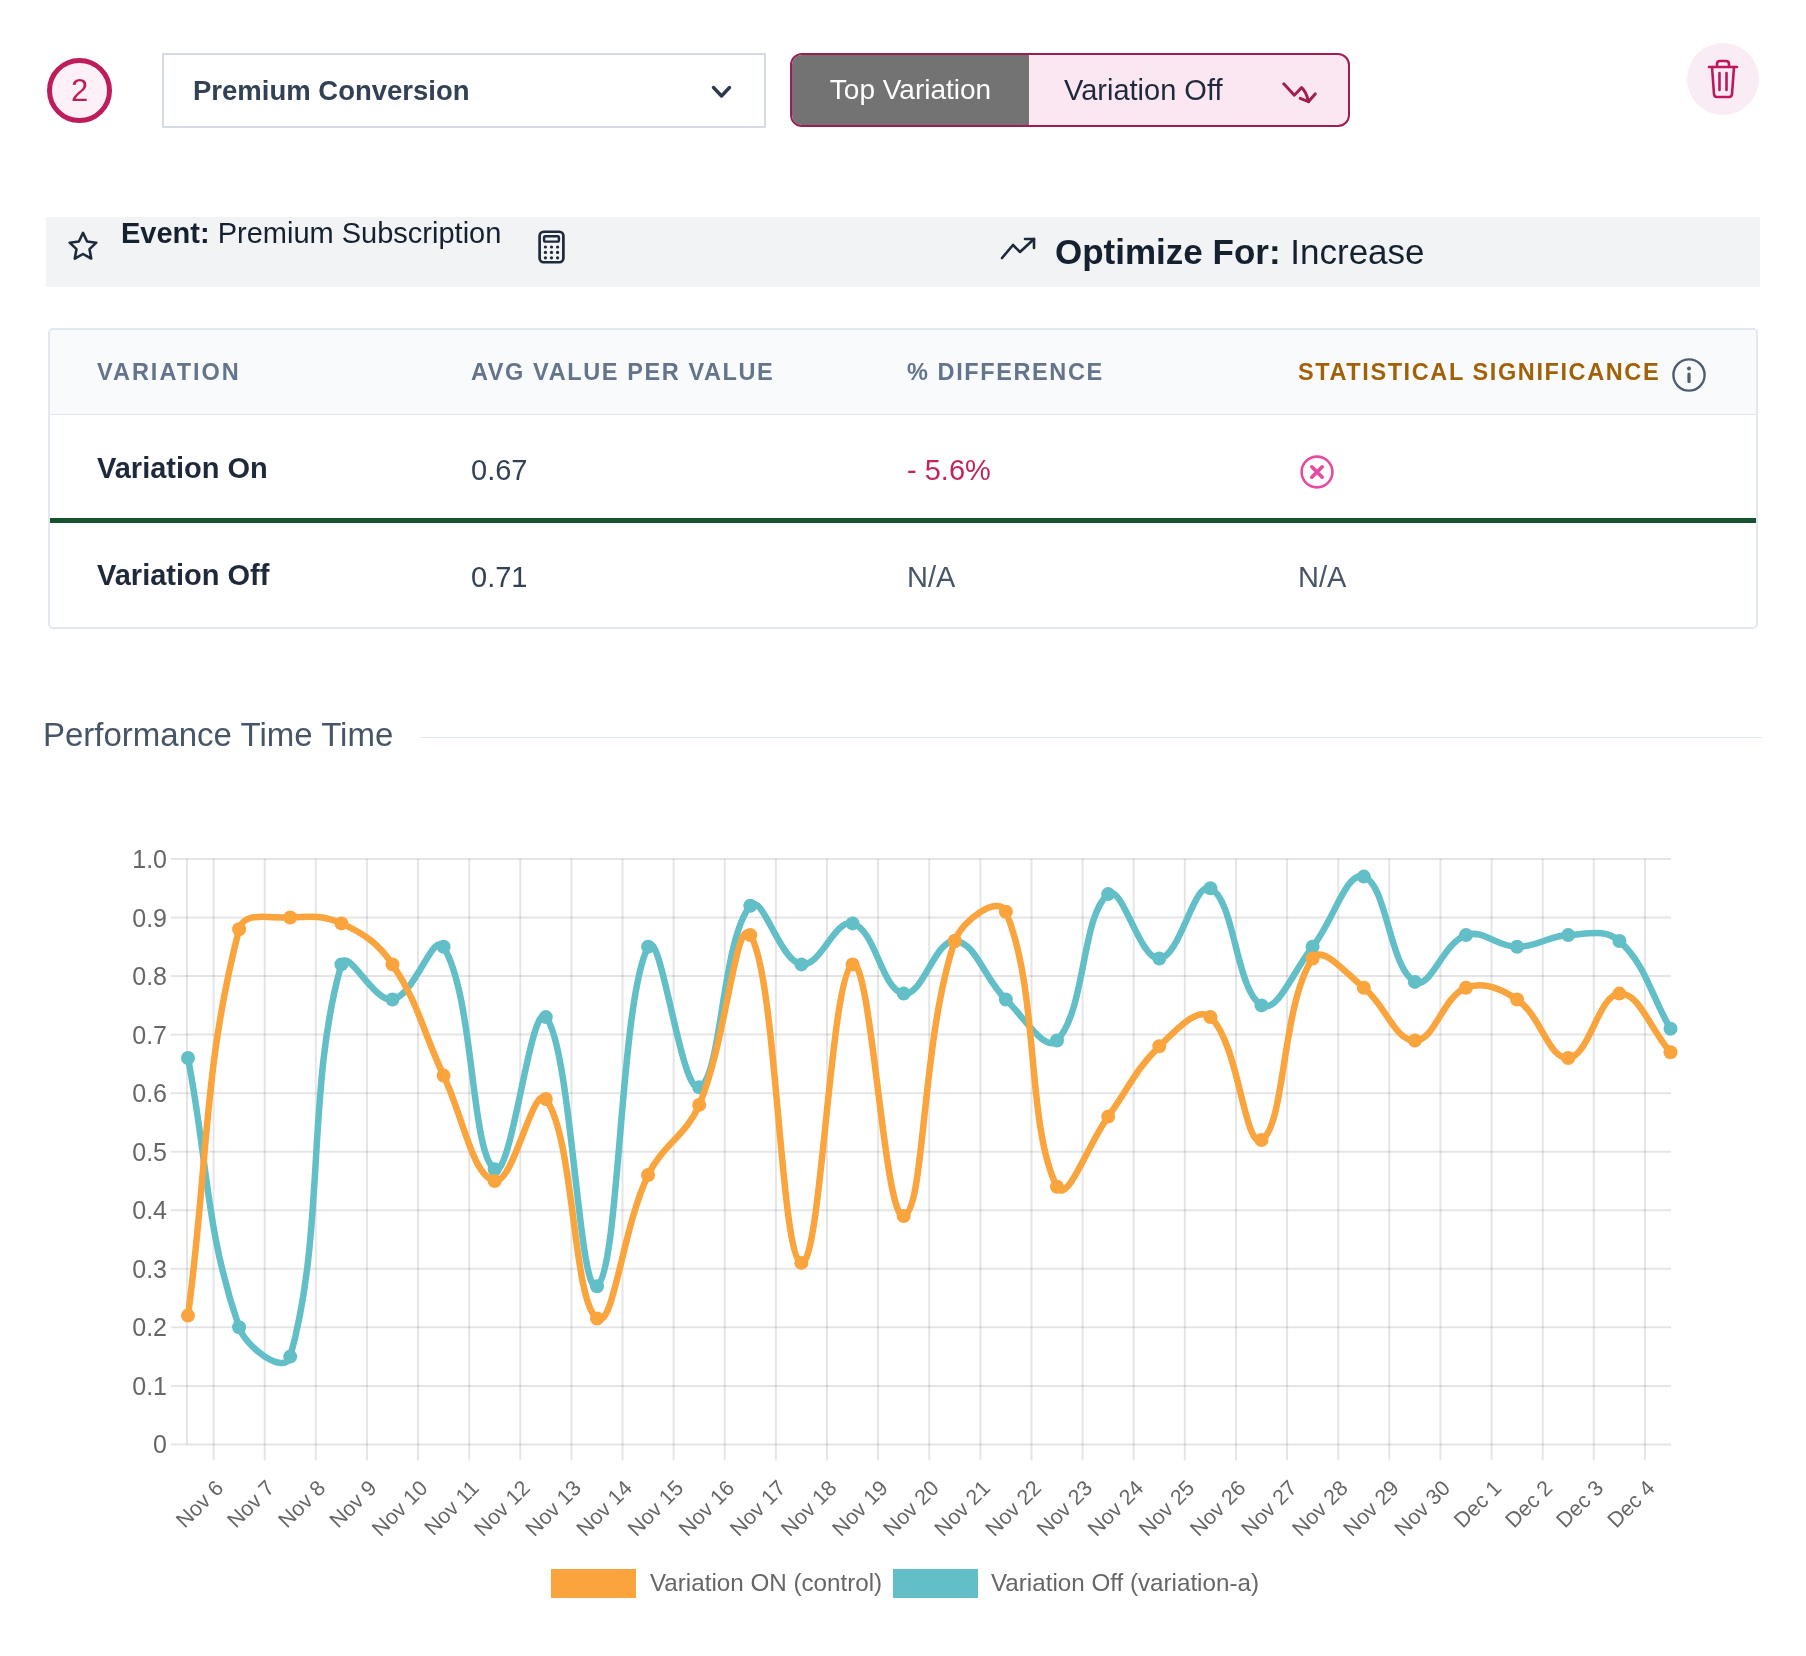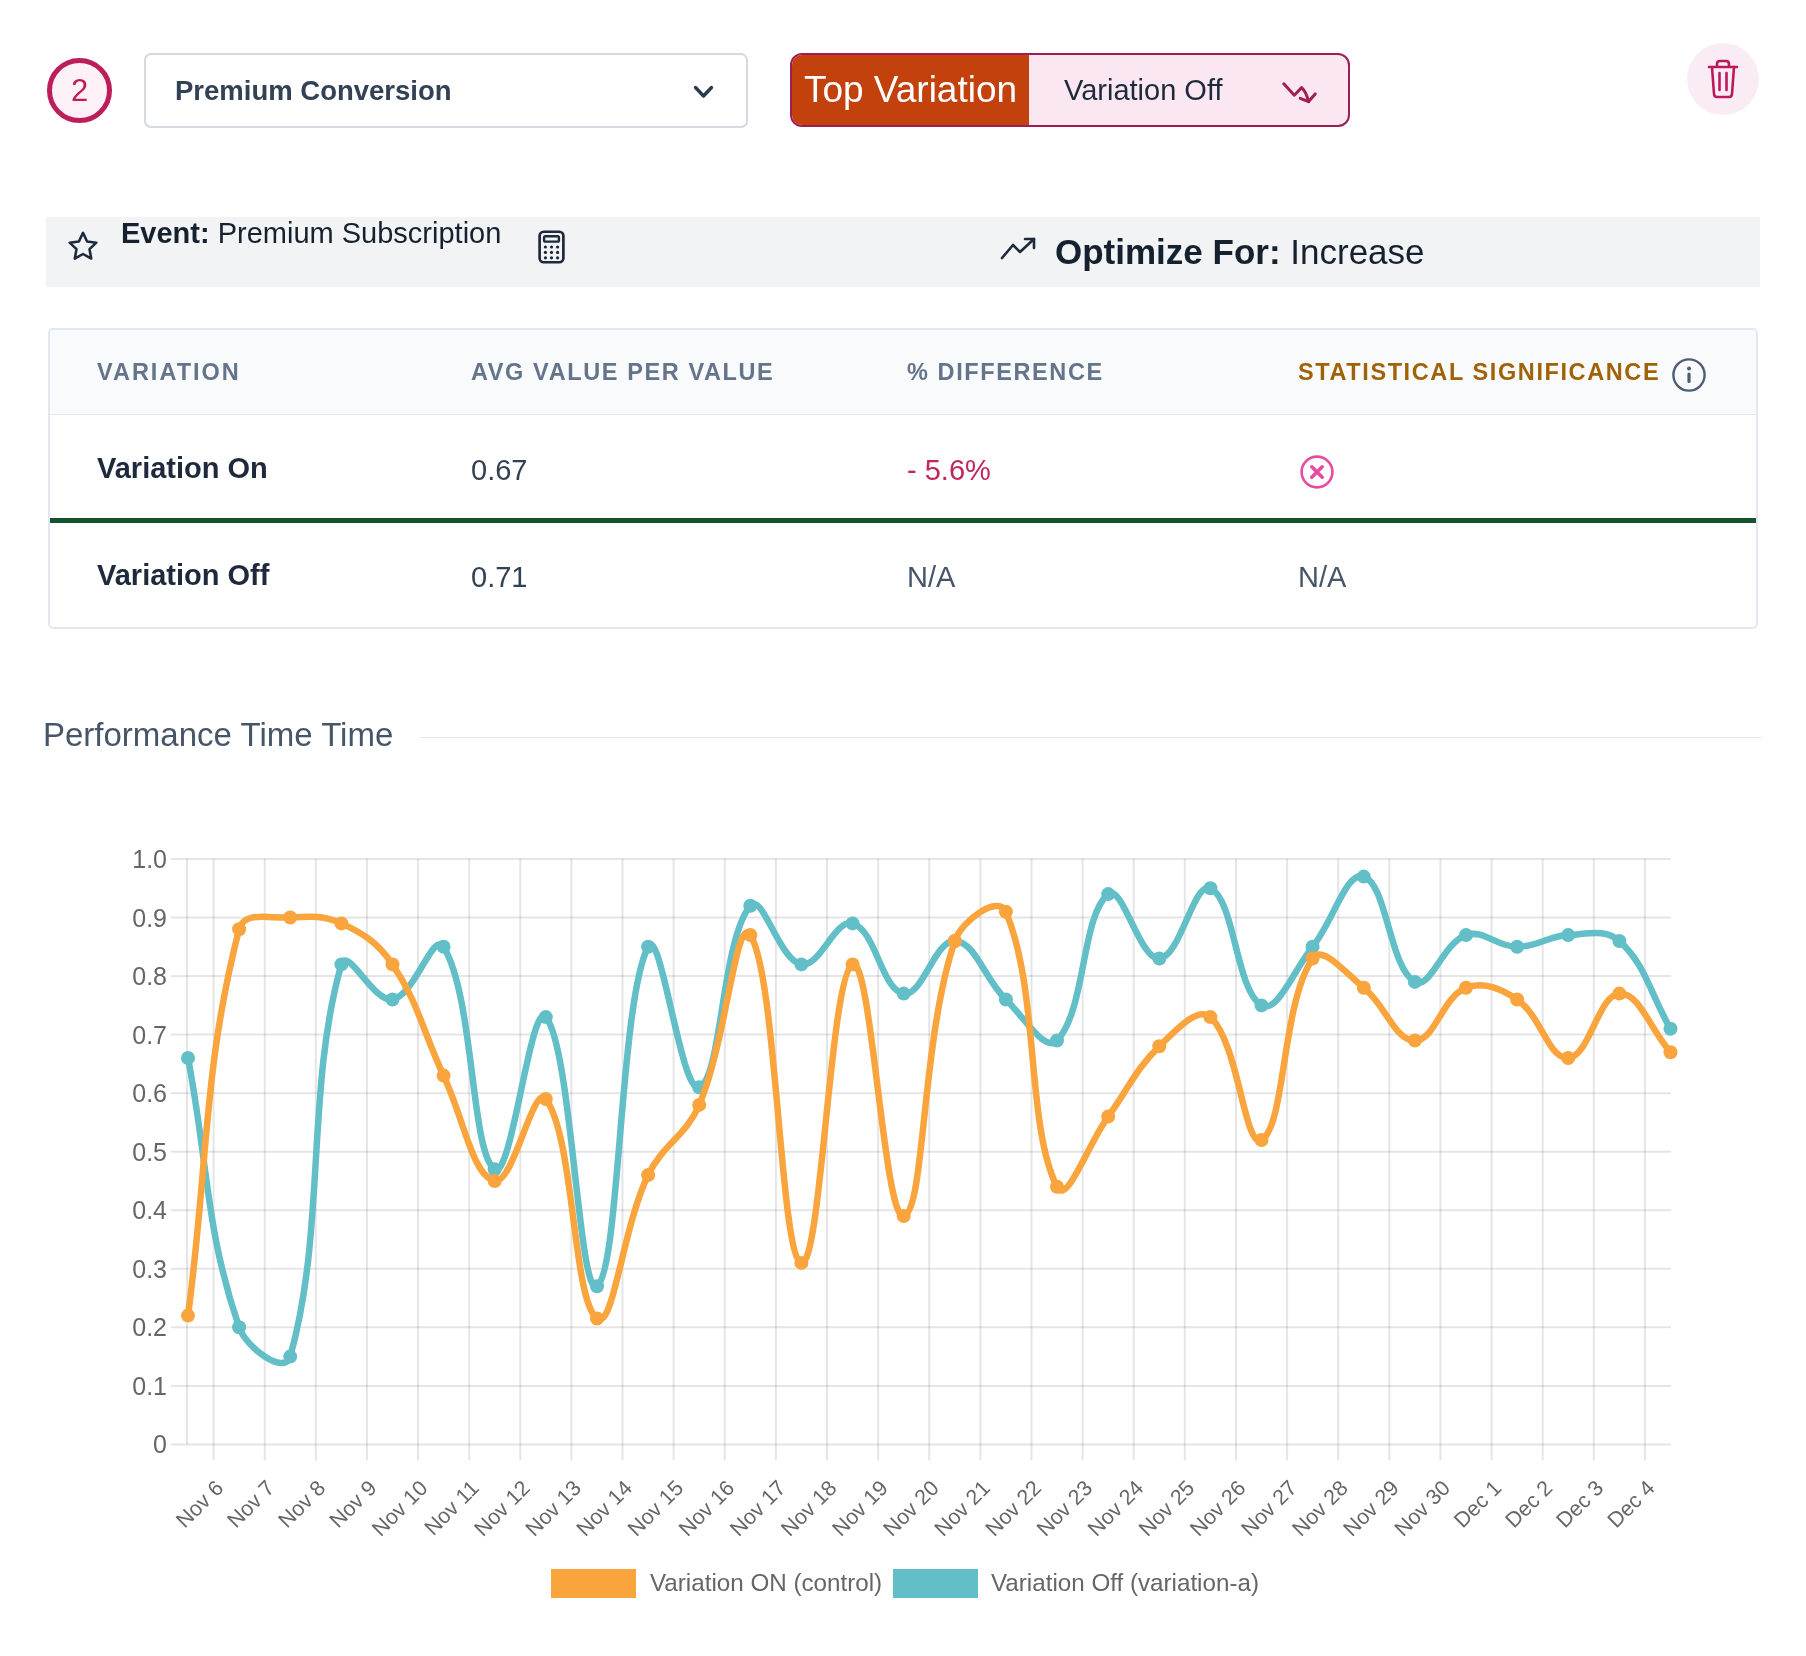--- a/index.html
+++ b/index.html
@@ -2,29 +2,29 @@
 <html><head><meta charset="utf-8">
 <style>
 *{margin:0;padding:0;box-sizing:border-box}
 html,body{width:1806px;height:1656px;background:#fff;font-family:"Liberation Sans",sans-serif;position:relative;overflow:hidden}
 .abs{position:absolute}
 </style></head>
 <body>
 
 <div class="abs" style="left:47px;top:58px;width:65px;height:65px;border-radius:50%;border:5px solid #BE1D5B;background:#FDF0F6;color:#BE1D5B;display:flex;align-items:center;justify-content:center;font-size:31px;font-weight:500">2</div>
 
-<div class="abs" style="left:144px;top:53px;width:604px;height:75px;border:2px solid #D3DAE3;border-radius:7px;background:#fff;display:flex;align-items:center">
+<div class="abs" style="left:162px;top:53px;width:604px;height:75px;border:2px solid #D3DAE3;border-radius:0;background:#fff;display:flex;align-items:center">
   <span style="margin-left:29px;font-size:27.5px;font-weight:600;color:#334155">Premium Conversion</span>
   <svg class="abs" style="right:32px;top:30px" width="21" height="14" viewBox="0 0 21 14">
       <path d="M2.5 2.5 L10.5 11 L18.5 2.5" fill="none" stroke="#2B3A4E" stroke-width="3.4" stroke-linecap="round" stroke-linejoin="round"></path>
     </svg>
 </div>
 
 <div class="abs" style="left:790px;top:53px;width:560px;height:74px;border-radius:12px;border:2px solid #9C1E52;background:#FBE7F1;overflow:hidden;display:flex">
-  <div style="width:237px;height:100%;background:#c2410c;color:#fff;display:flex;align-items:center;justify-content:center;font-size:37px">Top Variation</div>
+  <div style="width:237px;height:100%;background:#737373;color:#fff;display:flex;align-items:center;justify-content:center;font-size:28px">Top Variation</div>
   <div style="flex:1;position:relative">
     <span class="abs" style="left:35px;top:50%;transform:translateY(-50%);font-size:29px;color:#1E293B">Variation Off</span>
     <svg class="abs" style="left:253px;top:27px" width="35" height="23" viewBox="0 0 35 23">
         <g fill="none" stroke="#A11F52" stroke-width="3" stroke-linecap="round" stroke-linejoin="round">
           <path d="M1.8 1.8 L12.3 13.2 L19.6 5.6 C22.5 8.2 25.2 13.8 26.4 19.3"></path>
           <path d="M26.6 19.6 L18.2 16.3"></path>
           <path d="M26.6 19.6 L33.2 11.9"></path>
         </g>
       </svg>
   </div>

